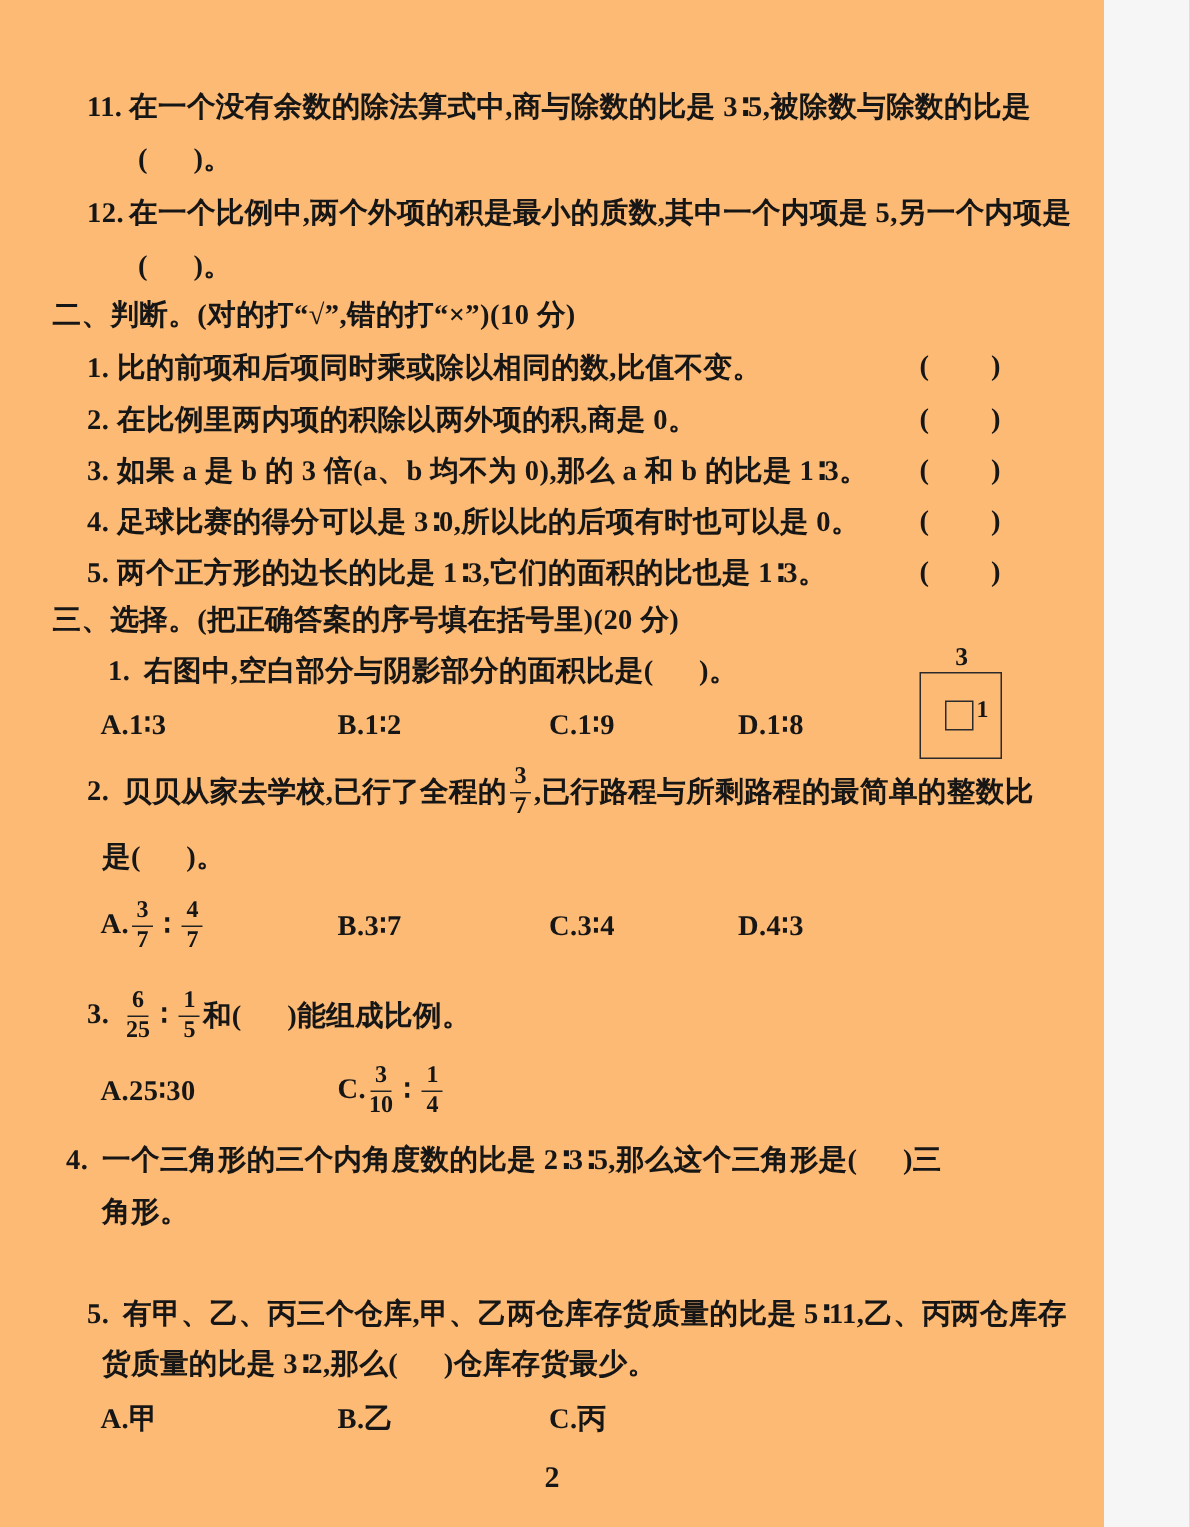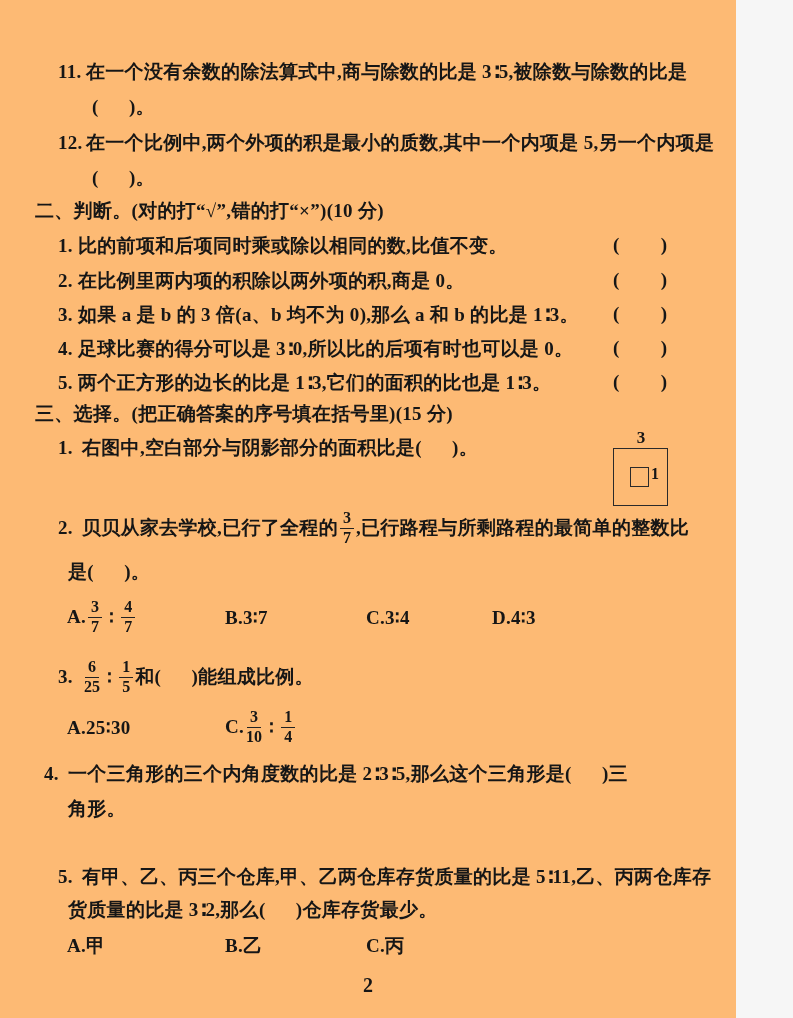--- a/index.html
+++ b/index.html
@@ -91,23 +91,24 @@
       <span>(</span>
       <span>)</span>
     </div>
 
   <div class="line" style="left:58px;top:371px"><span class="qno" style="width:20px">5.</span><span>两个正方形的边长的比是 1∶3,它们的面积的比也是 1∶3。</span></div>
   <div class="bracket" style="top:371px">
       <span>(</span>
       <span>)</span>
     </div>
 
-  <div class="line sect" style="left:35px;top:402px">三、选择。(把正确答案的序号填在括号里)(15 分)</div>
+  <div class="line sect" style="left:35px;top:402px">三、选择。(把正确答案的序号填在括号里)(20 分)</div>
 
-  <div class="line" style="left:58px;top:436px"><span class="qno" style="width:24px">1.</span><span>右图中,空白部分与阴影部分的面积比是(      )。</span></div>
+  <div class="line" style="left:72px;top:436px"><span class="qno" style="width:24px">1.</span><span>右图中,空白部分与阴影部分的面积比是(      )。</span></div>
+  <div class="opts" style="top:471px"><span class="slot w1">A.1∶3</span><span class="slot w2">B.1∶2</span><span class="slot w3">C.1∶9</span><span class="slot">D.1∶8</span></div>
 
   <div class="fig">
     <div class="fig-top">3</div>
     <div class="fig-outer">
       <div class="fig-inner"></div>
       <div class="fig-num">1</div>
     </div>
   </div>
 
   <div class="fline" style="left:58px;top:506px"><span class="qno" style="width:24px">2.</span><span>贝贝从家去学校,已行了全程的</span><span class="frac"><span class="fn">3</span><span class="fd">7</span></span><span>,已行路程与所剩路程的最简单的整数比</span></div>

